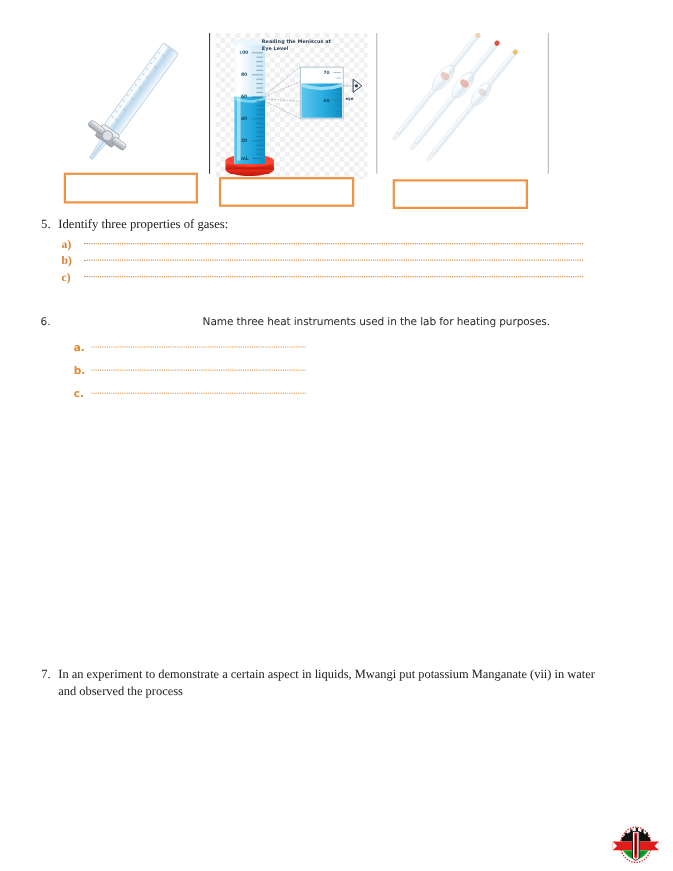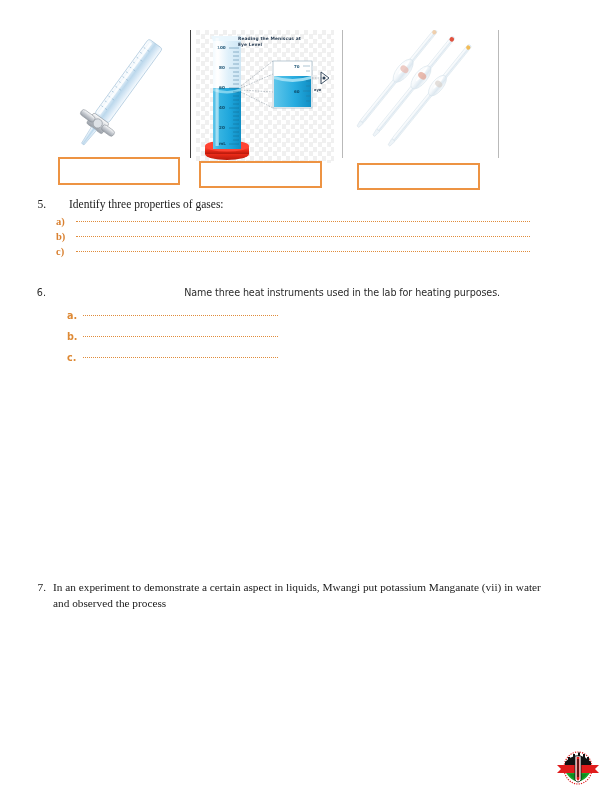--- a/index.html
+++ b/index.html
@@ -123,21 +123,20 @@
     width: 16px;
     font-family: "Liberation Serif", serif;
     font-size: 11.5px;
     color: #1a1a1a;
   }
   #q5 .q-text {
     padding-left: 7px;
     font-family: "Liberation Serif", serif;
     font-size: 11.5px;
     color: #1a1a1a;
-    margin-left: 16px;
   }
   #q5 .sub-list { margin-top: 4px; padding-left: 26px; }
   #q5 .sub-row {
     display: flex;
     align-items: baseline;
     height: 15px;
   }
   #q5 .sub-label {
     flex: 0 0 auto;
     width: 16px;
@@ -215,20 +214,21 @@
     font-family: "Liberation Serif", serif;
     font-size: 11.3px;
     color: #1a1a1a;
   }
   #q7 .q-text {
     padding-left: 7px;
     font-family: "Liberation Serif", serif;
     font-size: 11.3px;
     line-height: 1.38;
     color: #1a1a1a;
+    margin-top: 26px;
   }
 
   
   .emblem {
     position: absolute;
     left: 556px;
     top: 750px;
     width: 44px;
     height: 36px;
   }

